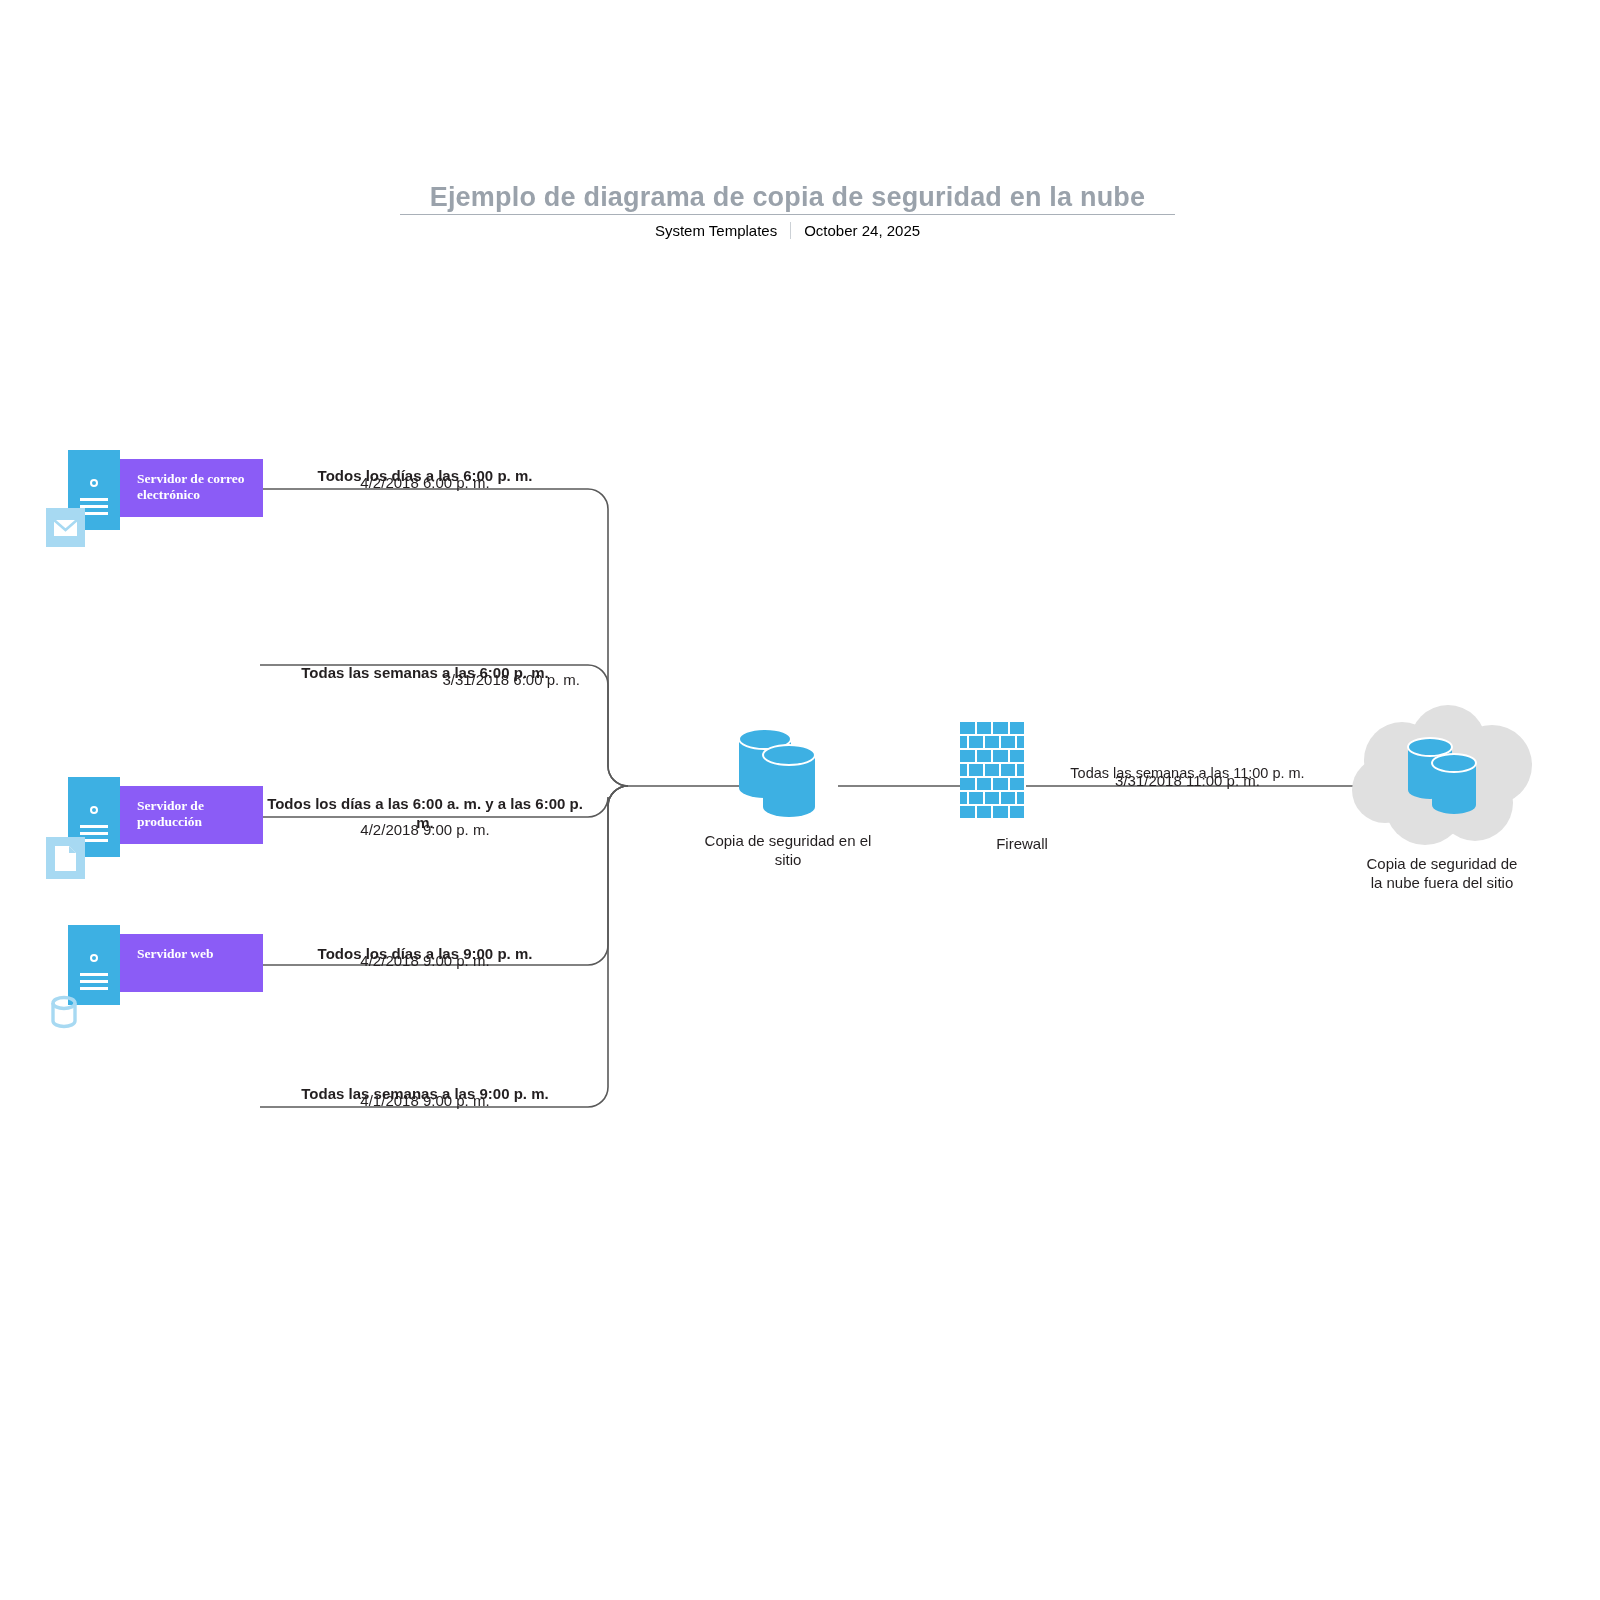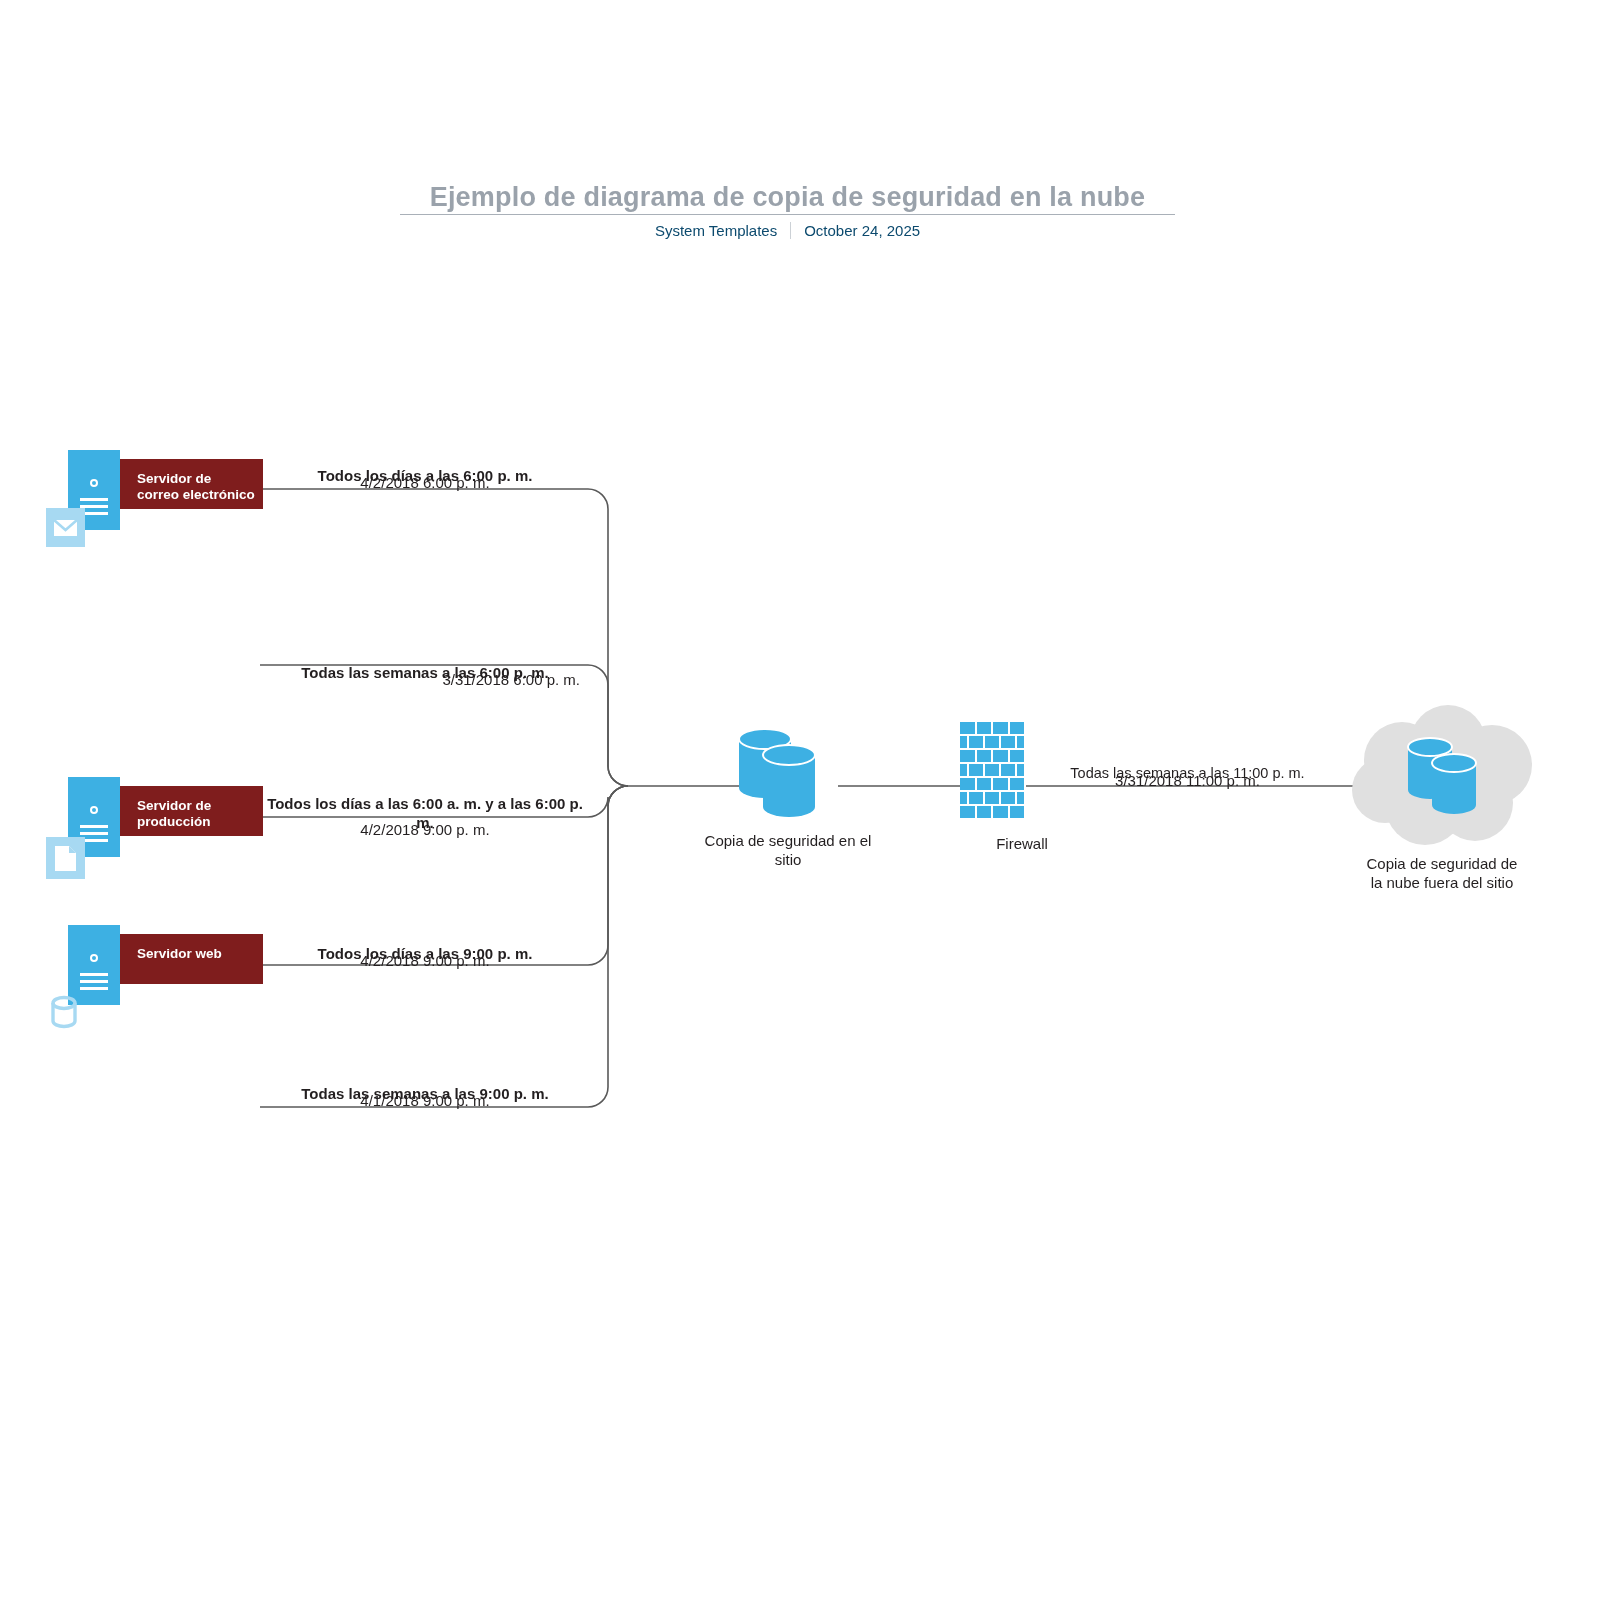--- a/index.html
+++ b/index.html
@@ -19,21 +19,21 @@
     position:absolute;left:400px;top:214px;width:775px;height:1px;
     background:#a9b0b8;
   }
   #doc-title{
     position:absolute;left:400px;top:182px;width:775px;
     font-size:27px;font-weight:bold;color:#9aa2ab;
     letter-spacing:.2px;
   }
   #subtitle-wrap{
     position:absolute;left:400px;top:222px;width:775px;
-    font-size:15px;color:#0c4a6e;
+    font-size:15px;color:#000000;
     display:flex;justify-content:center;align-items:center;gap:13px;text-align:center;
   }
   #sub-divider{width:1px;height:17px;background:#ccd1d6;display:inline-block;}
 
   
   #canvas{position:absolute;left:0;top:0;width:1600px;height:1600px;}
   #wires{position:absolute;left:0;top:0;width:1600px;height:1600px;}
 
   
   .server{position:absolute;width:195px;height:80px;}
@@ -44,22 +44,23 @@
   .tower .dot{
     position:absolute;left:50%;top:29px;margin-left:-4px;
     width:8px;height:8px;border-radius:50%;
     border:2px solid #ffffff;box-sizing:border-box;
   }
   .tower .bars{
     position:absolute;left:12px;top:48px;width:28px;
   }
   .tower .bars i{display:block;height:3px;background:#fff;margin-bottom:4px;}
   .labelbox{
-    position:absolute;left:52px;top:9px;width:143px;height:50px;
-    background:#7f1d1d;
+    position:absolute;left:52px;top:9px;width:143px;height:58px;
+    background:#8b5cf6;
+    font-family:Liberation Serif, serif;
   }
   .labelbox span{
     position:absolute;left:17px;top:12px;width:118px;
     color:#ffffff;font-size:13.5px;font-weight:bold;line-height:16px;
   }
   .badge{
     position:absolute;left:-22px;top:58px;width:39px;height:39px;
   }
   .badge.filled{background:#a7d9f2;}
 

